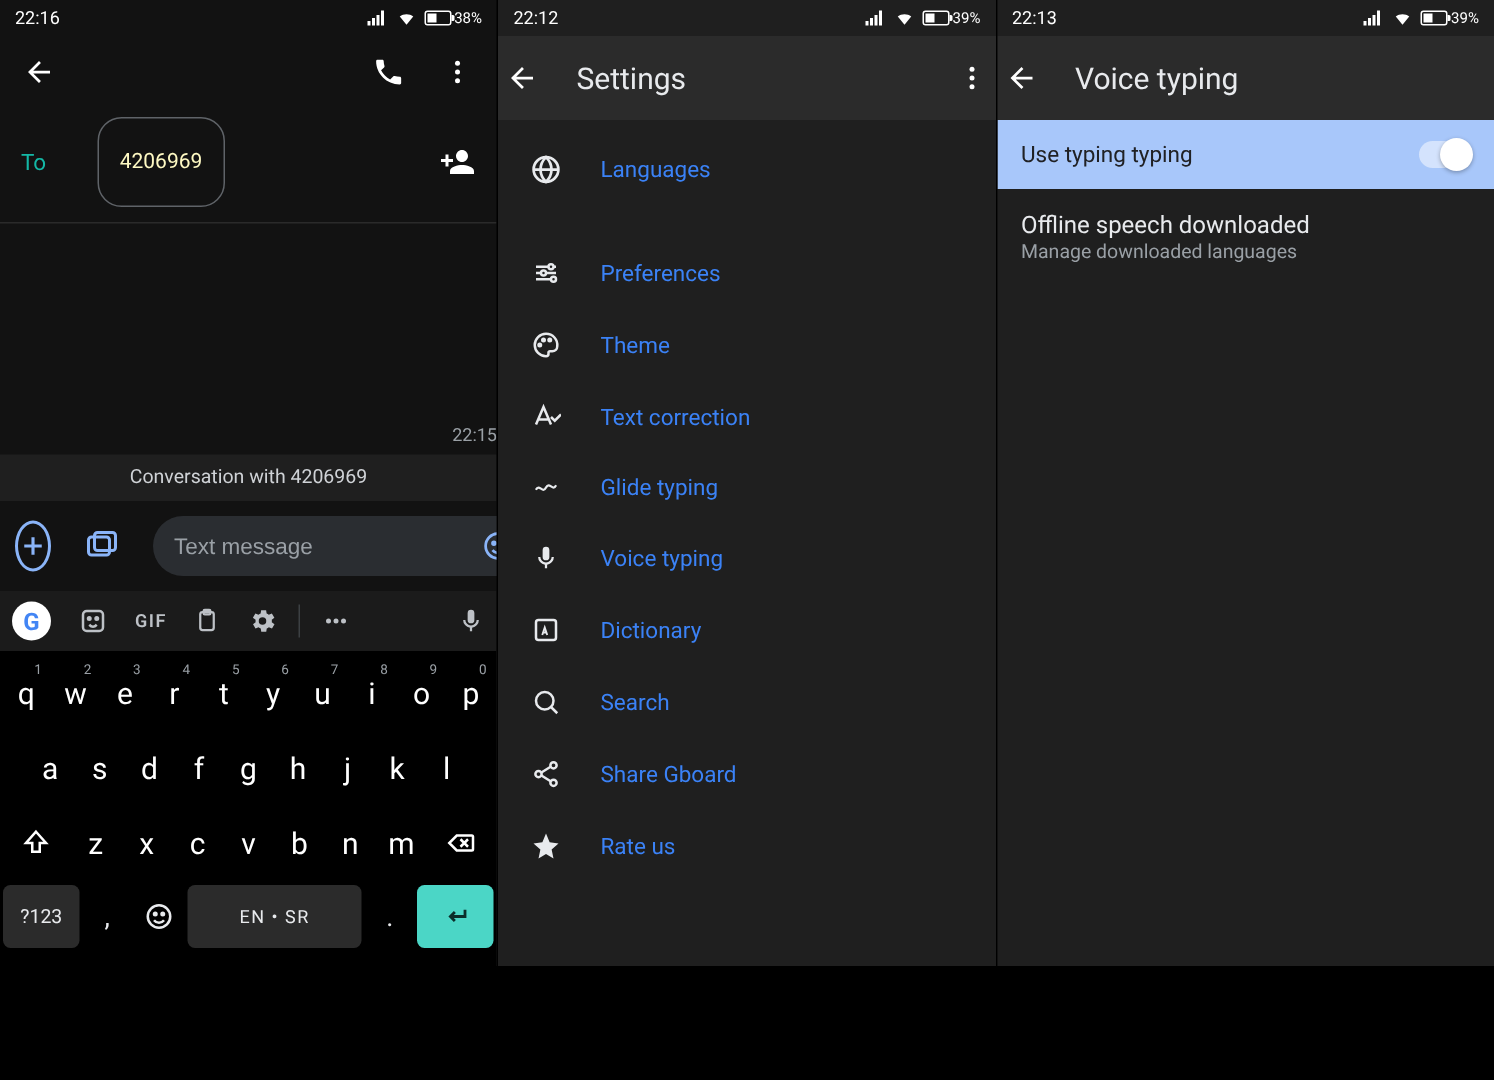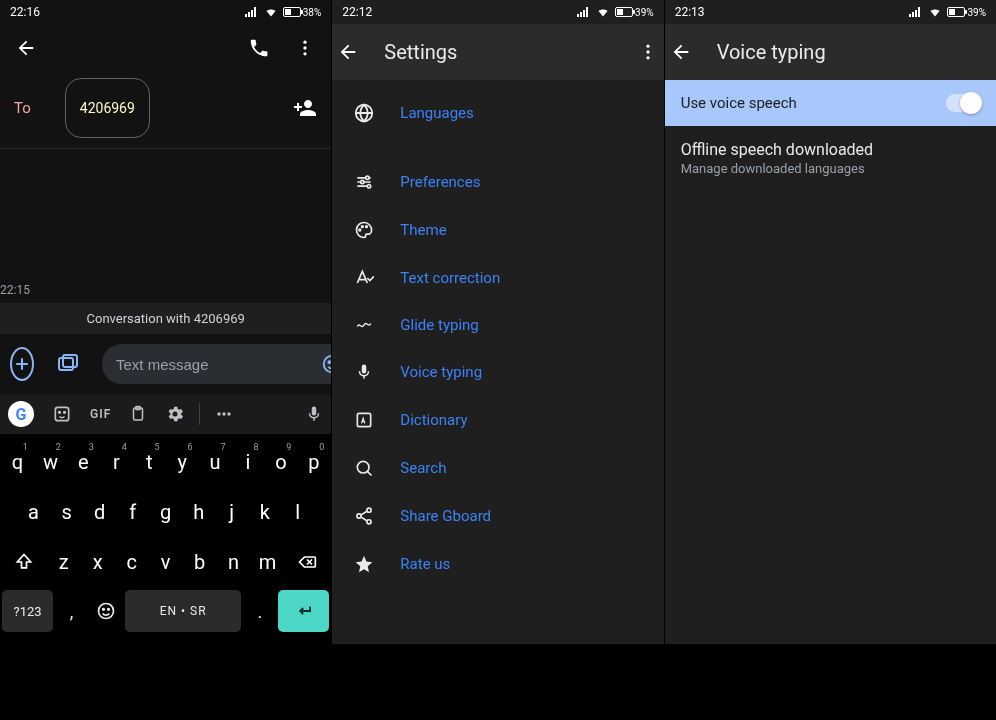--- a/index.html
+++ b/index.html
@@ -18,25 +18,25 @@
   .batt { display:flex; align-items:center; gap:2px; }
   .batt-box { width:18px;height:10px;border:1px solid #fff;border-radius:2px;position:relative; }
   .batt-box::after{content:"";position:absolute;right:-3px;top:2px;width:2px;height:4px;background:#fff;border-radius:0 1px 1px 0;}
   .batt-fill { position:absolute;left:1px;top:1px;bottom:1px;width:38%;background:#fff; }
   .batt-pct { font-size:10px; color:#fff; }
 
   
   .p1 .topbar { height: 48px; display:flex; align-items:center; justify-content:space-between; padding:0 14px; }
   .icon { width:24px; height:24px; display:inline-flex; align-items:center; justify-content:center; fill:#e8eaed; color:#e8eaed; cursor:pointer; }
   .p1 .recipient-row { display:flex; align-items:center; padding:6px 14px 10px; gap:14px; border-bottom:1px solid #2a2a2a; }
-  .to-label { font-size:15px; color:#fca5a5; }
+  .to-label { font-size:15px; color:#14b8a6; }
   .chip { border:1px solid #5f6368; border-radius:16px; padding:21px 14px; font-size:14px; color:#fef9c3; margin-left:20px; }
   .spacer { flex:1; }
   .conv-area { flex:1; display:flex; flex-direction:column; justify-content:flex-end; }
-  .msg-time { text-align:left; font-size:12px; color:#9aa0a6; padding:6px 0; }
+  .msg-time { text-align:right; font-size:12px; color:#9aa0a6; padding:6px 0; }
   .conv-banner { background:#1f1f1f; text-align:center; font-size:13px; color:#cfd2d6; padding:8px 0; }
   .compose { display:flex; align-items:center; gap:22px; padding:10px; background:#121212; }
   .round-btn { width:34px;height:34px;border-radius:50%;display:flex;align-items:center;justify-content:center;cursor:pointer; }
   .round-btn.plus { border:2px solid #8ab4f8; color:#8ab4f8; }
   .compose-field { flex:1; display:flex; align-items:center; background:#2a2d31; border-radius:22px; padding:4px 8px 4px 14px; height:40px; }
   .compose-field input { flex:1; background:transparent; border:none; outline:none; color:#e8eaed; font-size:15px; }
   .compose-field input::placeholder { color:#9aa0a6; }
   .compose-ic { width:26px;height:26px;margin-left:4px;display:flex;align-items:center;justify-content:center;color:#8ab4f8;fill:#8ab4f8; }
 
   
@@ -441,21 +441,21 @@
     </div>
     <div class="header">
       <span class="icon">
         <svg width="22" height="22" viewBox="0 0 24 24" fill="#fff">
             <path d="M20 11H7.8l5.6-5.6L12 4l-8 8 8 8 1.4-1.4L7.8 13H20z"></path>
           </svg>
       </span>
       <span class="header-title">Voice typing</span>
     </div>
     <div class="toggle-row">
-      <span class="lbl">Use voice speech</span>
+      <span class="lbl">Use typing typing</span>
       <div class="switch"></div>
     </div>
     <div class="setting-block">
       <div class="primary">Offline speech downloaded</div>
       <div class="secondary">Manage downloaded languages</div>
     </div>
   </div>
 
 </div>
 

